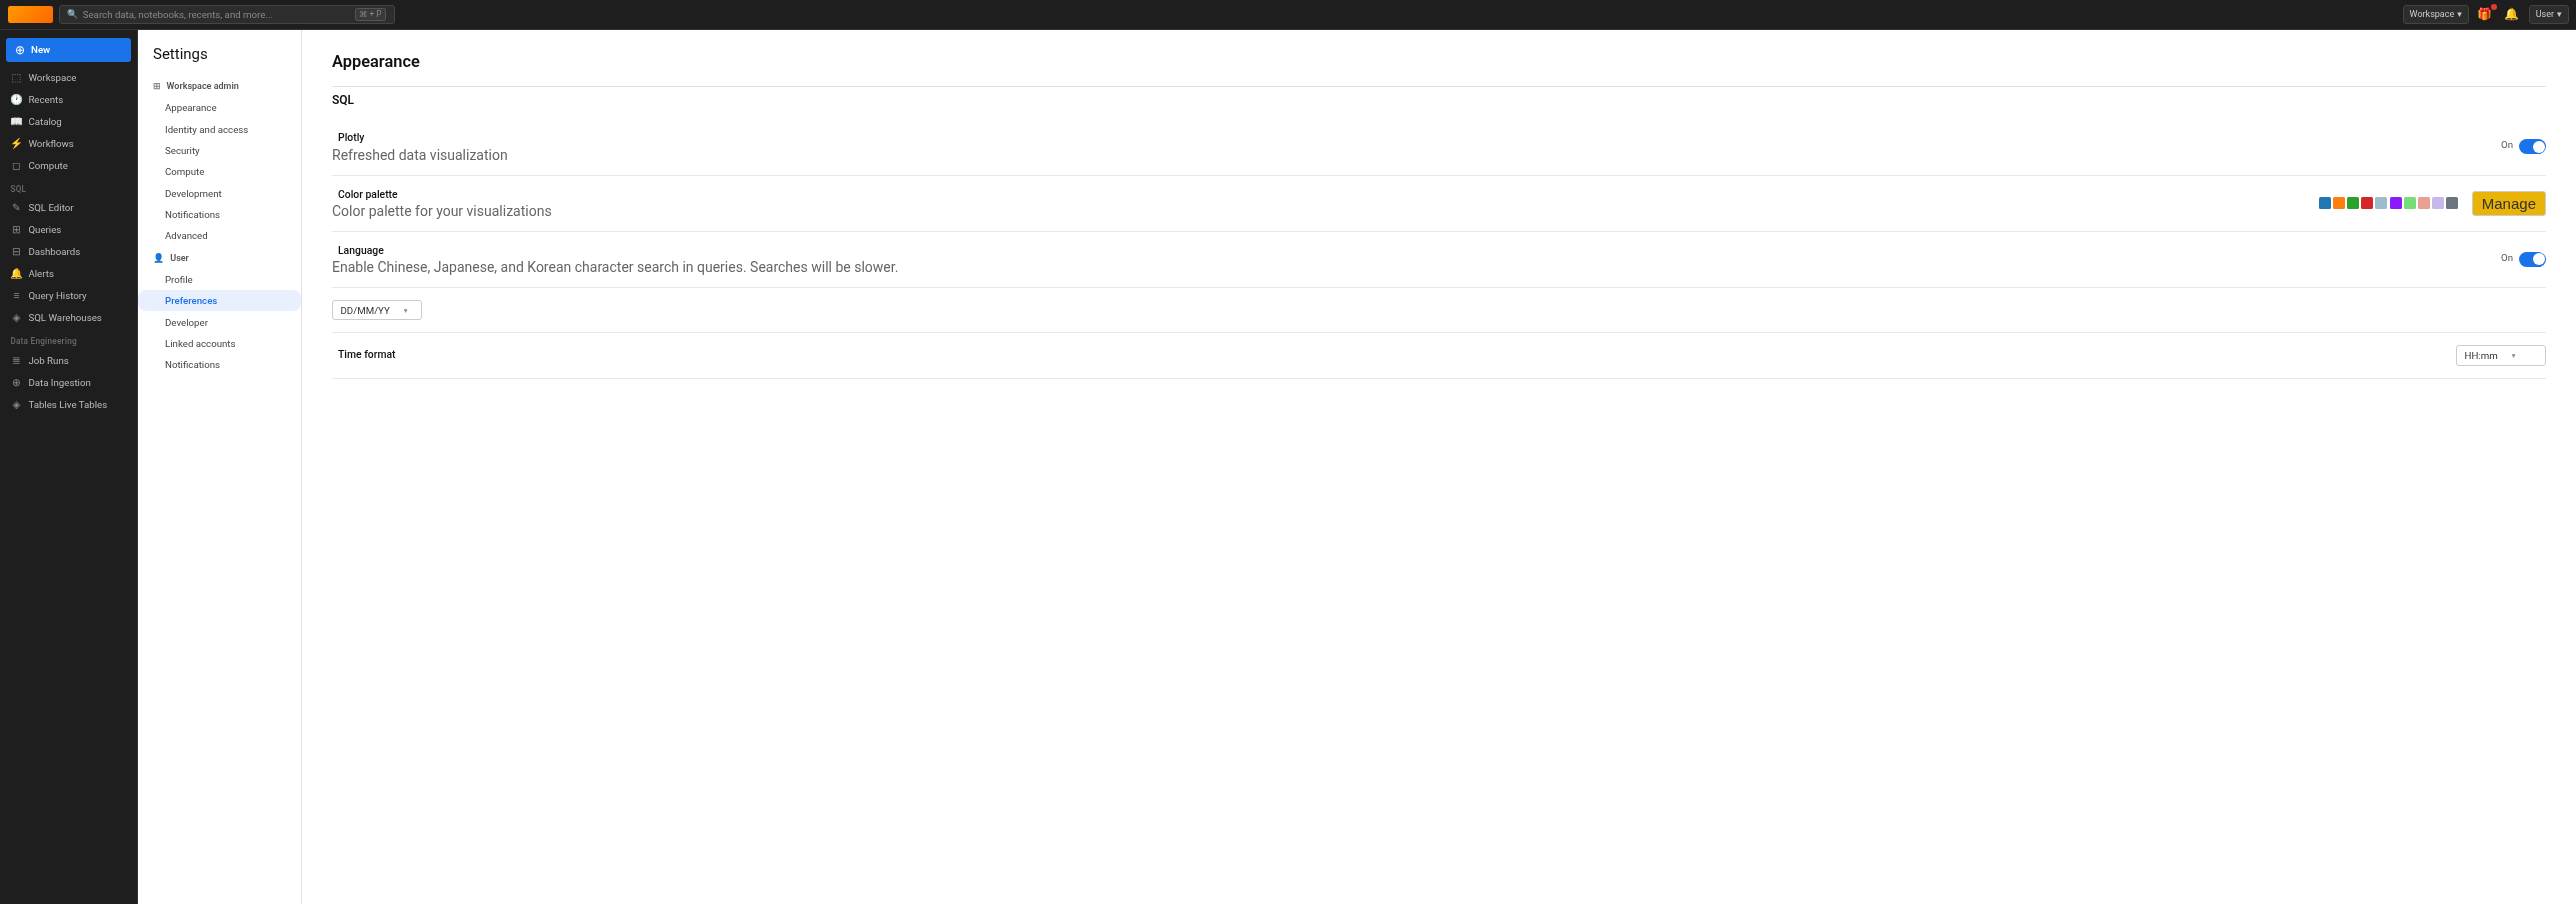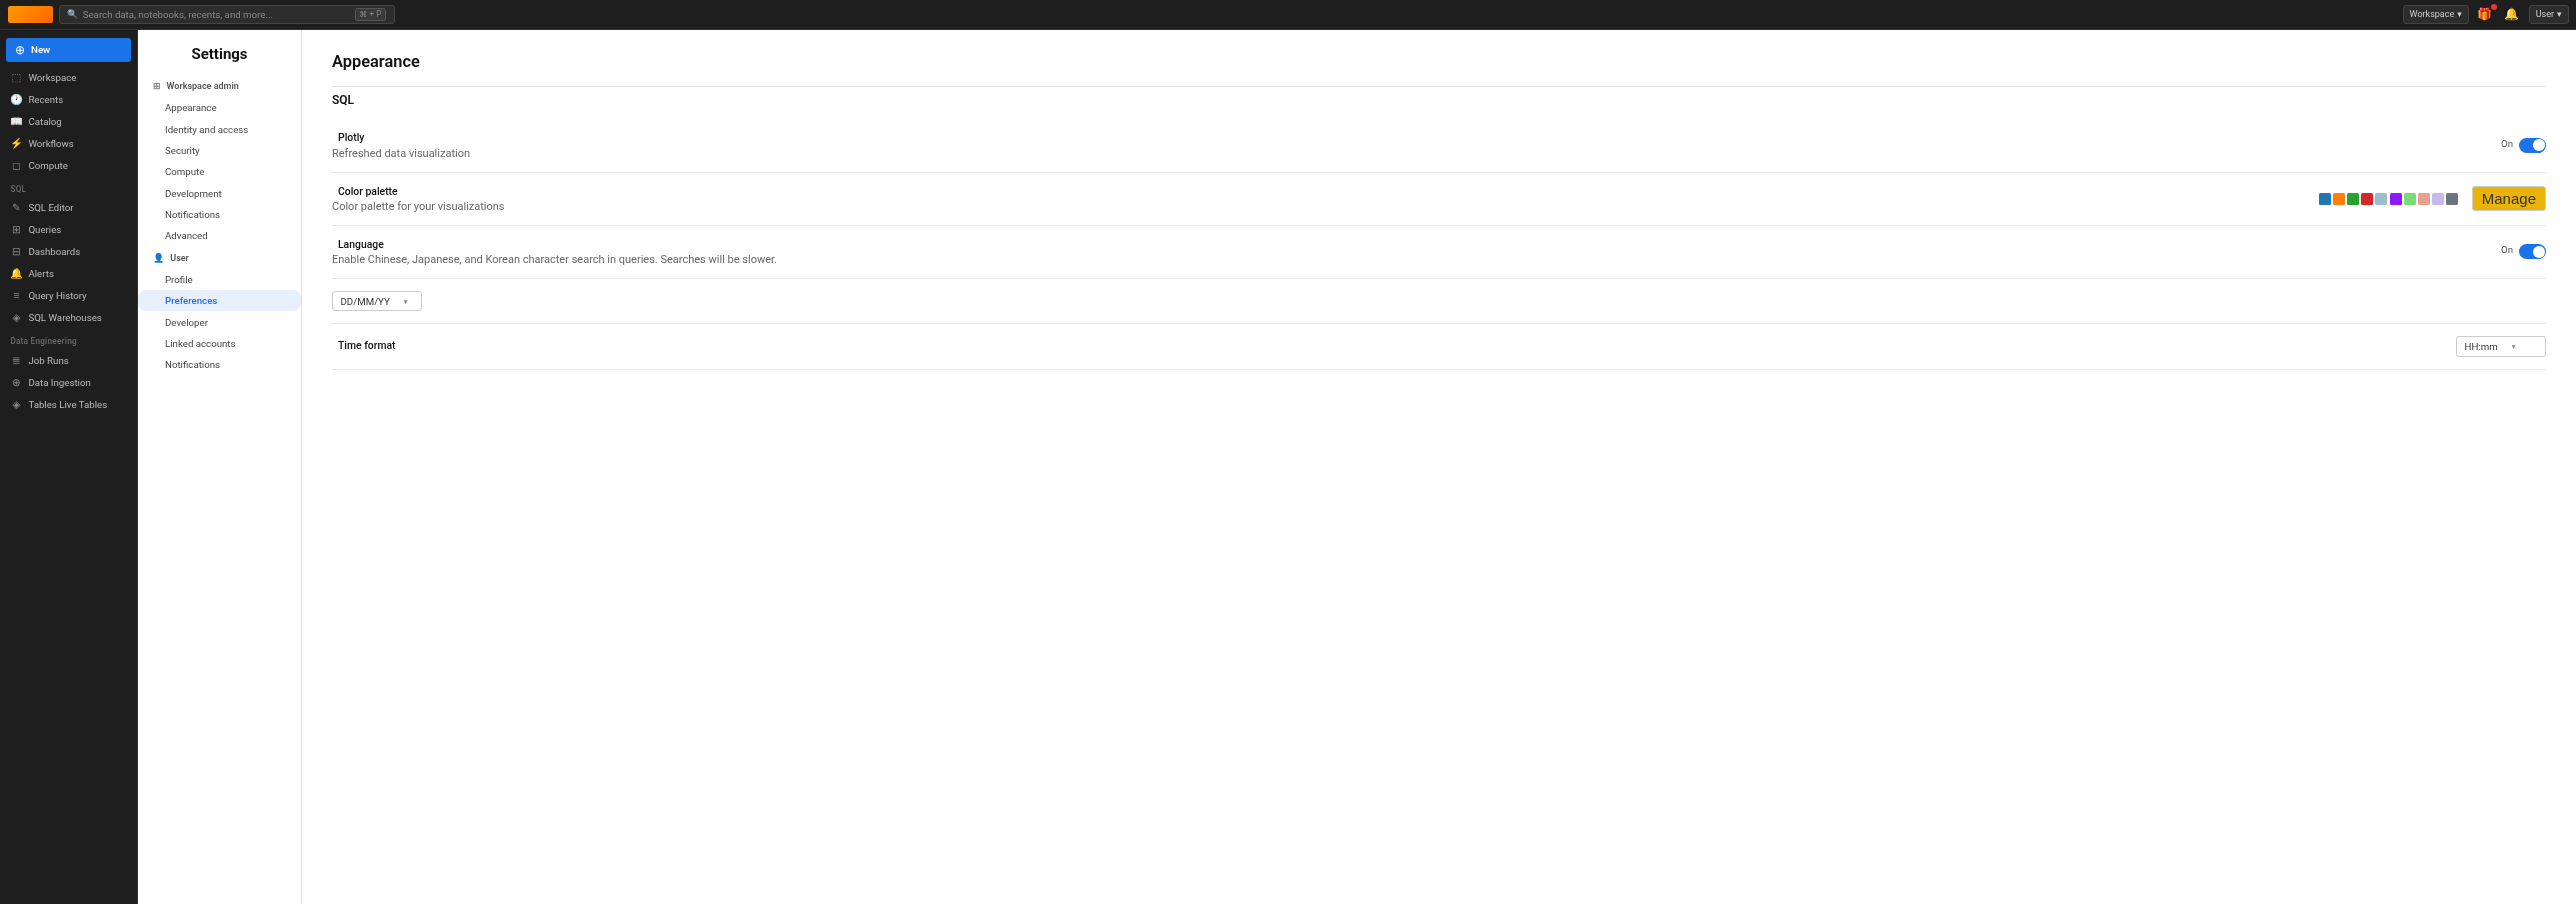--- a/index.html
+++ b/index.html
@@ -54,21 +54,21 @@
     }
     .sidebar-item .icon { font-size: 10.4px; color: #888; width: 12px; text-align: center; }
     .sidebar-section-label {
       padding: 7.5px 10.4px 3px 10.4px; font-size: 8.2px; color: #666; text-transform: none; font-weight: 600; letter-spacing: 0.03em;
     }
 
     
     .settings-panel {
       width: 164px; background: #fff; border-right: 0.7px solid #e0e0e0; padding: 15px 0; flex-shrink: 0; overflow-y: auto; color: #333;
     }
-    .settings-title { font-size: 15px; font-weight: 700; padding: 0 15px 12px 15px; color: #111; text-align: center; }
+    .settings-title { font-size: 15px; font-weight: 400; padding: 0 15px 12px 15px; color: #111; }
     .settings-section-header {
       display: flex; align-items: center; gap: 6px; padding: 6px 15px; font-size: 9px; font-weight: 600; color: #555; cursor: pointer;
     }
     .settings-section-header .section-icon { color: #888; }
     .settings-nav-item {
       padding: 5.2px 15px 5.2px 27px; font-size: 9.7px; color: #444; cursor: pointer;
     }
     .settings-nav-item.active { background: #e8f0fe; color: #1a73e8; font-weight: 500; border-radius: 8px; }
 
     
@@ -77,21 +77,21 @@
     }
     .main-title { font-size: 16.4px; font-weight: 600; color: #111; margin-bottom: 15px; }
     .section-divider { border: none; border-top: 0.7px solid #e0e0e0; margin: 6px 0; }
     .section-heading { font-size: 12px; font-weight: 600; color: #111; margin-bottom: 12px; }
 
     .setting-row {
       display: flex; align-items: center; padding: 12px 0; border-bottom: 0.7px solid #e8e8e8;
     }
     .setting-info { flex: 1; }
     .setting-label { font-size: 10.4px; font-weight: 500; color: #111; margin-bottom: 2.2px; padding-left: 6px; }
-    .setting-desc { font-size: 11px; color: #666; }
+    .setting-desc { font-size: 14px; color: #666; }
     .setting-control { flex-shrink: 0; display: flex; align-items: center; gap: 6px; }
 
     
     .toggle-container { display: flex; align-items: flex-start; gap: 6px; }
     .toggle-label { font-size: 9.7px; color: #555; }
     .toggle {
       width: 27px; height: 15px; background: #1a73e8; border-radius: 7.5px; position: relative; cursor: pointer; flex-shrink: 0;
     }
     .toggle::after {
       content: ''; position: absolute; top: 1.5px; right: 1.5px; width: 12px; height: 12px; background: #fff; border-radius: 50%;

